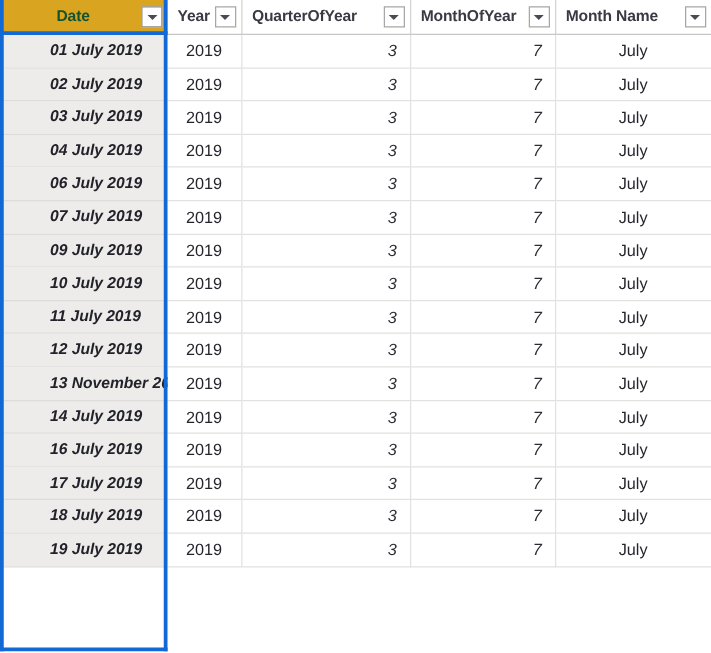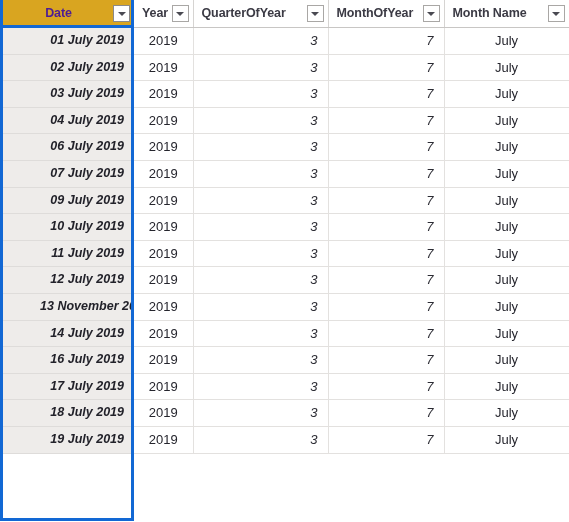--- a/index.html
+++ b/index.html
@@ -47,21 +47,21 @@
     font-size: 12.5px;
     color: #3b3a44;
     text-align: left;
     white-space: nowrap;
     overflow: hidden;
   }
   th.selected-col {
     background: #d9a520;
     border-bottom: 1px solid #c69718;
     border-right: none;
-    color: #4c1d95;
+    color: #14532d;
   }
 
   .th-inner {
     display: flex;
     align-items: center;
     height: 27px;
     padding: 0 4px 0 8px;
     box-sizing: border-box;
     gap: 4px;
   }
@@ -115,21 +115,20 @@
     vertical-align: middle;
     white-space: nowrap;
     overflow: hidden;
     line-height: 25.6px;
   }
 
   td.col-date {
     background: #eeecea;
     border-bottom: 1px solid #dedcda;
     border-right: none;
-    text-align: right;
     font-style: italic;
     font-weight: bold;
     font-size: 12.5px;
     color: #22222a;
     padding-right: 10px;
     padding-left: 40px;
   }
   td.col-num {
     text-align: right;
     font-style: italic;

